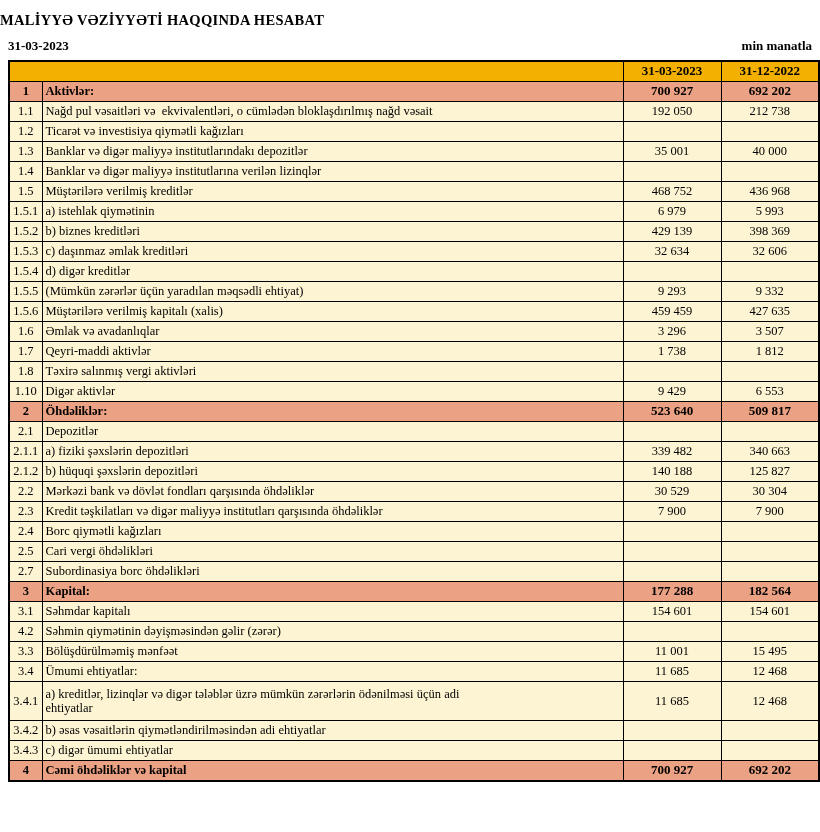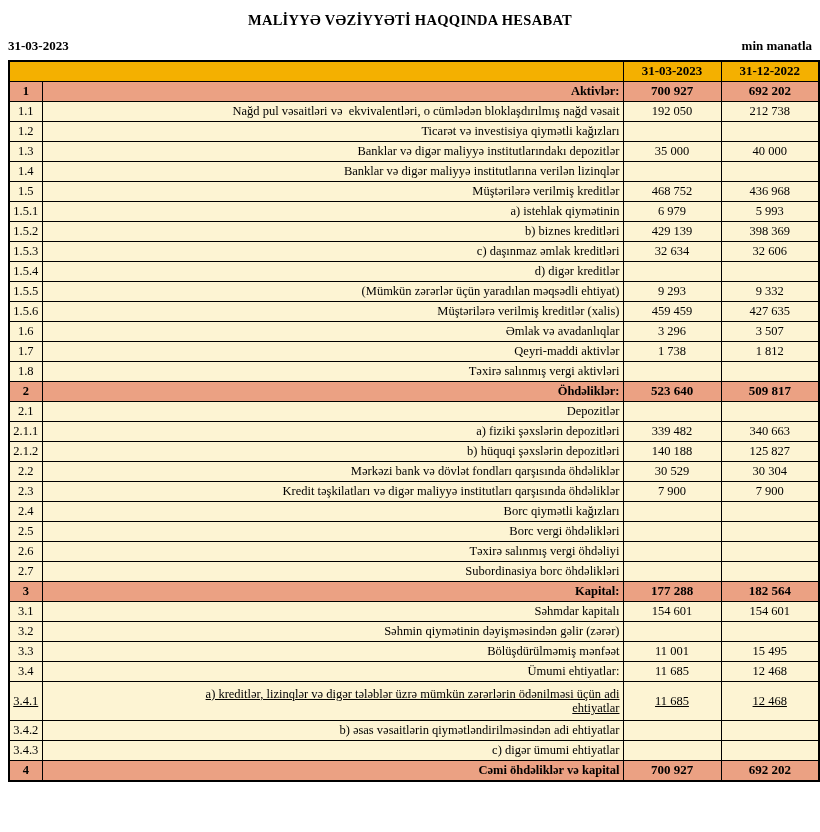--- a/index.html
+++ b/index.html
@@ -14,21 +14,20 @@
     background: #ffffff;
     font-family: "Liberation Serif", "DejaVu Serif", serif;
     color: #000;
     overflow: hidden;
   }
   .report-title {
     position: absolute;
     top: 12px;
     left: 0;
     width: 100%;
-    text-align: center;
     font-size: 14.5px;
     font-weight: bold;
     letter-spacing: 0.3px;
   }
   .subheader {
     position: absolute;
     top: 38px;
     left: 8px;
     right: 8px;
     display: flex;
@@ -70,25 +69,25 @@
   }
   tr.data-row td {
     background: var(--row-bg, #FDF4D3);
     font-weight: normal;
   }
   td.no-cell {
     text-align: center;
     padding: 0 1px;
   }
   td.label-cell {
-    text-align: right;
+    text-align: left;
     white-space: pre-wrap;
     padding-left: 4px;
   }
-  tr.section-row td.label-cell { text-align: right; }
+  tr.section-row td.label-cell { text-align: left; }
   td.value-cell {
     text-align: center;
     font-size: 13px;
   }
   tr.data-row td.value-cell { font-size: 12.5px; }
 </style>
 </head>
 <body>
 
 <div class="page">
@@ -128,21 +127,21 @@
         </tr>
         <tr class="data-row">
           <td class="no-cell">1.2</td>
           <td class="label-cell">Ticarət və investisiya qiymətli kağızları</td>
           <td class="value-cell"></td>
           <td class="value-cell"></td>
         </tr>
         <tr class="data-row">
           <td class="no-cell">1.3</td>
           <td class="label-cell">Banklar və digər maliyyə institutlarındakı depozitlər</td>
-          <td class="value-cell">35 000</td>
+          <td class="value-cell">35 001</td>
           <td class="value-cell">40 000</td>
         </tr>
         <tr class="data-row">
           <td class="no-cell">1.4</td>
           <td class="label-cell">Banklar və digər maliyyə institutlarına verilən lizinqlər</td>
           <td class="value-cell"></td>
           <td class="value-cell"></td>
         </tr>
         <tr class="data-row">
           <td class="no-cell">1.5</td>
@@ -175,41 +174,47 @@
           <td class="value-cell"></td>
         </tr>
         <tr class="data-row">
           <td class="no-cell">1.5.5</td>
           <td class="label-cell">(Mümkün zərərlər üçün yaradılan məqsədli ehtiyat)</td>
           <td class="value-cell">9 293</td>
           <td class="value-cell">9 332</td>
         </tr>
         <tr class="data-row">
           <td class="no-cell">1.5.6</td>
-          <td class="label-cell">Müştərilərə verilmiş kreditlər (xalis)</td>
+          <td class="label-cell">Müştərilərə verilmiş kapitalı (xalis)</td>
           <td class="value-cell">459 459</td>
           <td class="value-cell">427 635</td>
         </tr>
         <tr class="data-row">
           <td class="no-cell">1.6</td>
           <td class="label-cell">Əmlak və avadanlıqlar</td>
           <td class="value-cell">3 296</td>
           <td class="value-cell">3 507</td>
         </tr>
         <tr class="data-row">
           <td class="no-cell">1.7</td>
           <td class="label-cell">Qeyri-maddi aktivlər</td>
           <td class="value-cell">1 738</td>
           <td class="value-cell">1 812</td>
         </tr>
         <tr class="data-row">
           <td class="no-cell">1.8</td>
           <td class="label-cell">Təxirə salınmış vergi aktivləri</td>
           <td class="value-cell"></td>
           <td class="value-cell"></td>
+        </tr>
+        <tr class="data-row">
+          <td class="no-cell">1.10</td>
+          <td class="label-cell">Digər aktivlər</td>
+          <td class="value-cell">9 429</td>
+          <td class="value-cell">6 553</td>
         </tr>
         <tr class="section-row">
           <td class="no-cell">2</td>
           <td class="label-cell">Öhdəliklər:</td>
           <td class="value-cell">523 640</td>
           <td class="value-cell">509 817</td>
         </tr>
         <tr class="data-row">
           <td class="no-cell">2.1</td>
           <td class="label-cell">Depozitlər</td>
@@ -241,27 +246,21 @@
           <td class="value-cell">7 900</td>
         </tr>
         <tr class="data-row">
           <td class="no-cell">2.4</td>
           <td class="label-cell">Borc qiymətli kağızları</td>
           <td class="value-cell"></td>
           <td class="value-cell"></td>
         </tr>
         <tr class="data-row">
           <td class="no-cell">2.5</td>
-          <td class="label-cell">Borc vergi öhdəlikləri</td>
-          <td class="value-cell"></td>
-          <td class="value-cell"></td>
-        </tr>
-        <tr class="data-row">
-          <td class="no-cell">2.6</td>
-          <td class="label-cell">Təxirə salınmış vergi öhdəliyi</td>
+          <td class="label-cell">Cari vergi öhdəlikləri</td>
           <td class="value-cell"></td>
           <td class="value-cell"></td>
         </tr>
         <tr class="data-row">
           <td class="no-cell">2.7</td>
           <td class="label-cell">Subordinasiya borc öhdəlikləri</td>
           <td class="value-cell"></td>
           <td class="value-cell"></td>
         </tr>
         <tr class="section-row">
@@ -270,38 +269,38 @@
           <td class="value-cell">177 288</td>
           <td class="value-cell">182 564</td>
         </tr>
         <tr class="data-row">
           <td class="no-cell">3.1</td>
           <td class="label-cell">Səhmdar kapitalı</td>
           <td class="value-cell">154 601</td>
           <td class="value-cell">154 601</td>
         </tr>
         <tr class="data-row">
-          <td class="no-cell">3.2</td>
+          <td class="no-cell">4.2</td>
           <td class="label-cell">Səhmin qiymətinin dəyişməsindən gəlir (zərər)</td>
           <td class="value-cell"></td>
           <td class="value-cell"></td>
         </tr>
         <tr class="data-row">
           <td class="no-cell">3.3</td>
           <td class="label-cell">Bölüşdürülməmiş mənfəət</td>
           <td class="value-cell">11 001</td>
           <td class="value-cell">15 495</td>
         </tr>
         <tr class="data-row">
           <td class="no-cell">3.4</td>
           <td class="label-cell">Ümumi ehtiyatlar:</td>
           <td class="value-cell">11 685</td>
           <td class="value-cell">12 468</td>
         </tr>
-        <tr class="data-row" style="height: 39px; text-decoration: underline;">
+        <tr class="data-row" style="height: 39px;">
           <td class="no-cell">3.4.1</td>
           <td class="label-cell">a) kreditlər, lizinqlər və digər tələblər üzrə mümkün zərərlərin ödənilməsi üçün adi
 ehtiyatlar</td>
           <td class="value-cell">11 685</td>
           <td class="value-cell">12 468</td>
         </tr>
         <tr class="data-row">
           <td class="no-cell">3.4.2</td>
           <td class="label-cell">b) əsas vəsaitlərin qiymətləndirilməsindən adi ehtiyatlar</td>
           <td class="value-cell"></td>

